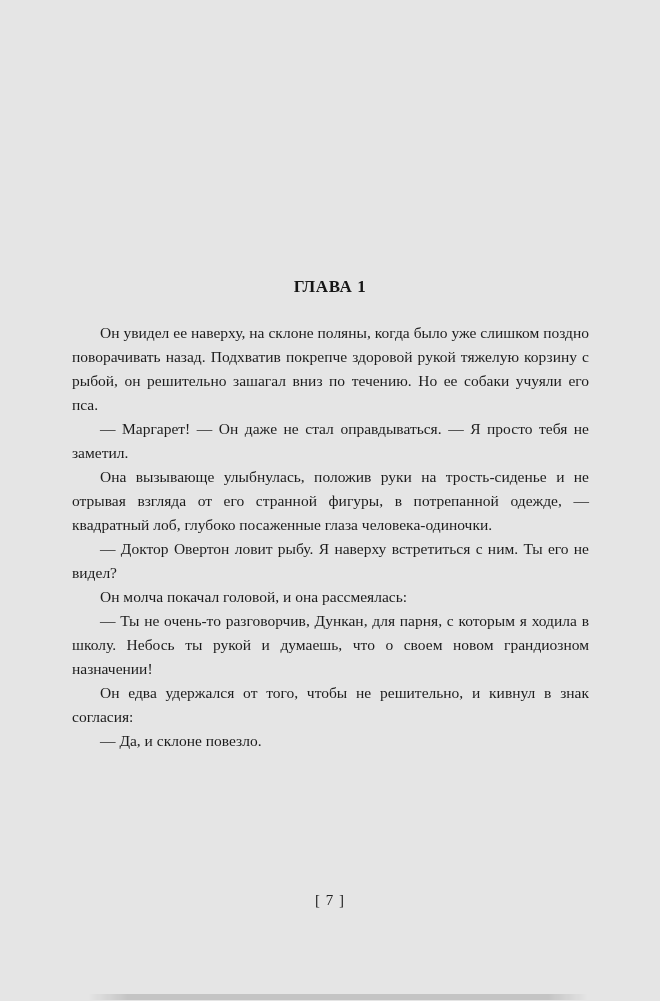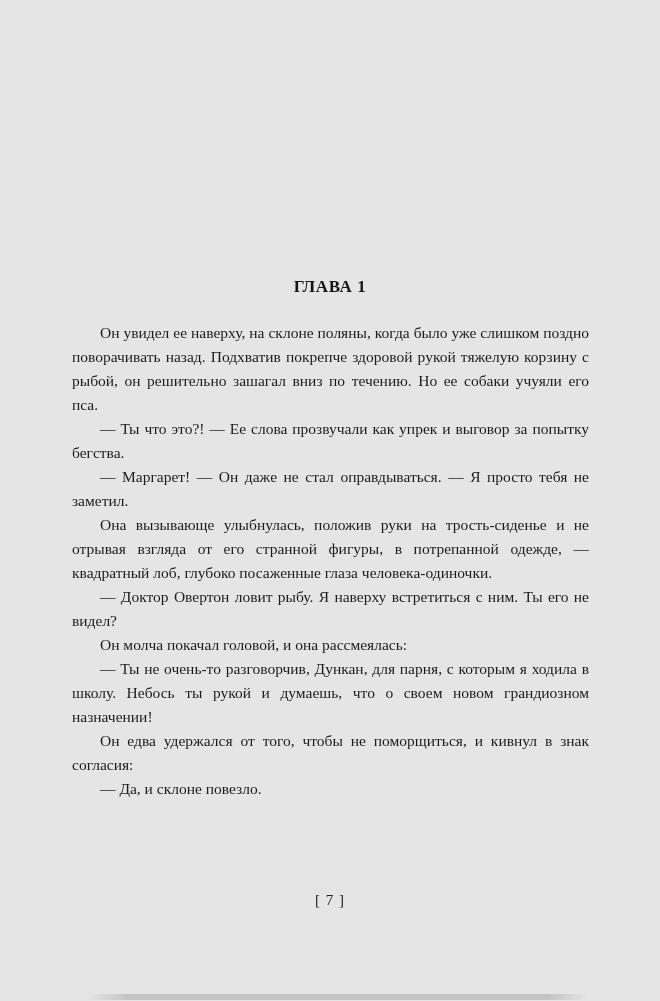--- a/index.html
+++ b/index.html
@@ -71,27 +71,26 @@
 </style>
 </head>
 <body>
 
 <div class="page">
 
   <h1 class="chapter-title">ГЛАВА 1</h1>
 
   <div class="text-body">
     <p>Он увидел ее наверху, на склоне поляны, когда было уже слишком поздно поворачивать назад. Подхватив покрепче здоровой рукой тяжелую корзину с рыбой, он решительно зашагал вниз по течению. Но ее собаки учуяли его пса.</p>
-    <p>— Ты что это?! — Ее слова прозвучали как упрек и выговор за попытку бегства.</p>
     <p>— Маргарет! — Он даже не стал оправдываться. — Я просто тебя не заметил.</p>
     <p>Она вызывающе улыбнулась, положив руки на трость-сиденье и не отрывая взгляда от его странной фигуры, в потрепанной одежде, — квадратный лоб, глубоко посаженные глаза человека-одиночки.</p>
     <p>— Доктор Овертон ловит рыбу. Я наверху встретиться с ним. Ты его не видел?</p>
     <p>Он молча покачал головой, и она рассмеялась:</p>
     <p>— Ты не очень-то разговорчив, Дункан, для парня, с которым я ходила в школу. Небось ты рукой и думаешь, что о своем новом грандиозном назначении!</p>
-    <p>Он едва удержался от того, чтобы не поморщиться, и кивнул в знак согласия:</p>
+    <p>Он едва удержался от того, чтобы не решительно, и кивнул в знак согласия:</p>
     <p>— Да, и склоне повезло.</p>
   </div>
 
   <div class="page-number">[ 7 ]</div>
 
   <div class="bottom-edge-shadow"></div>
 
 </div>
 
 </body></html>

